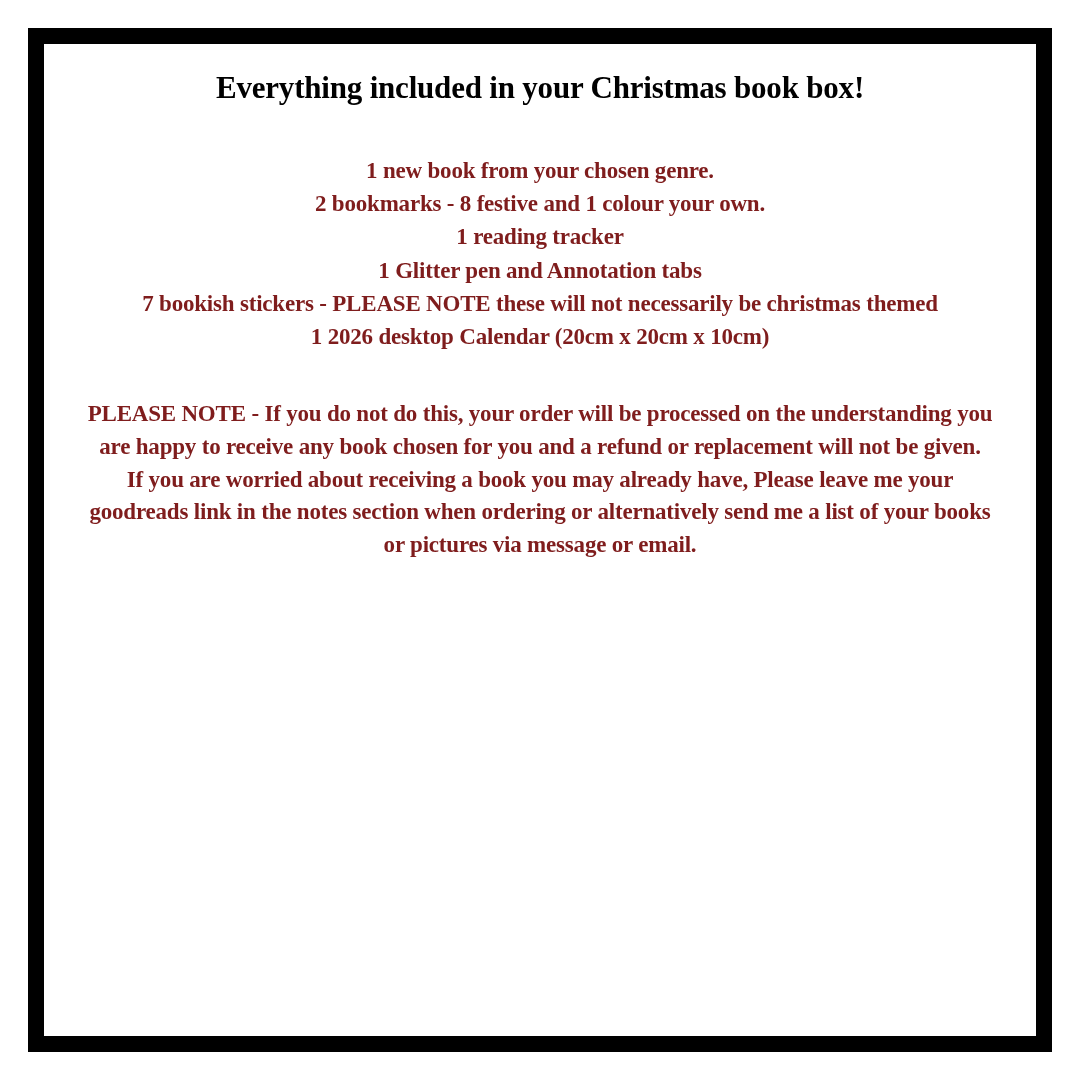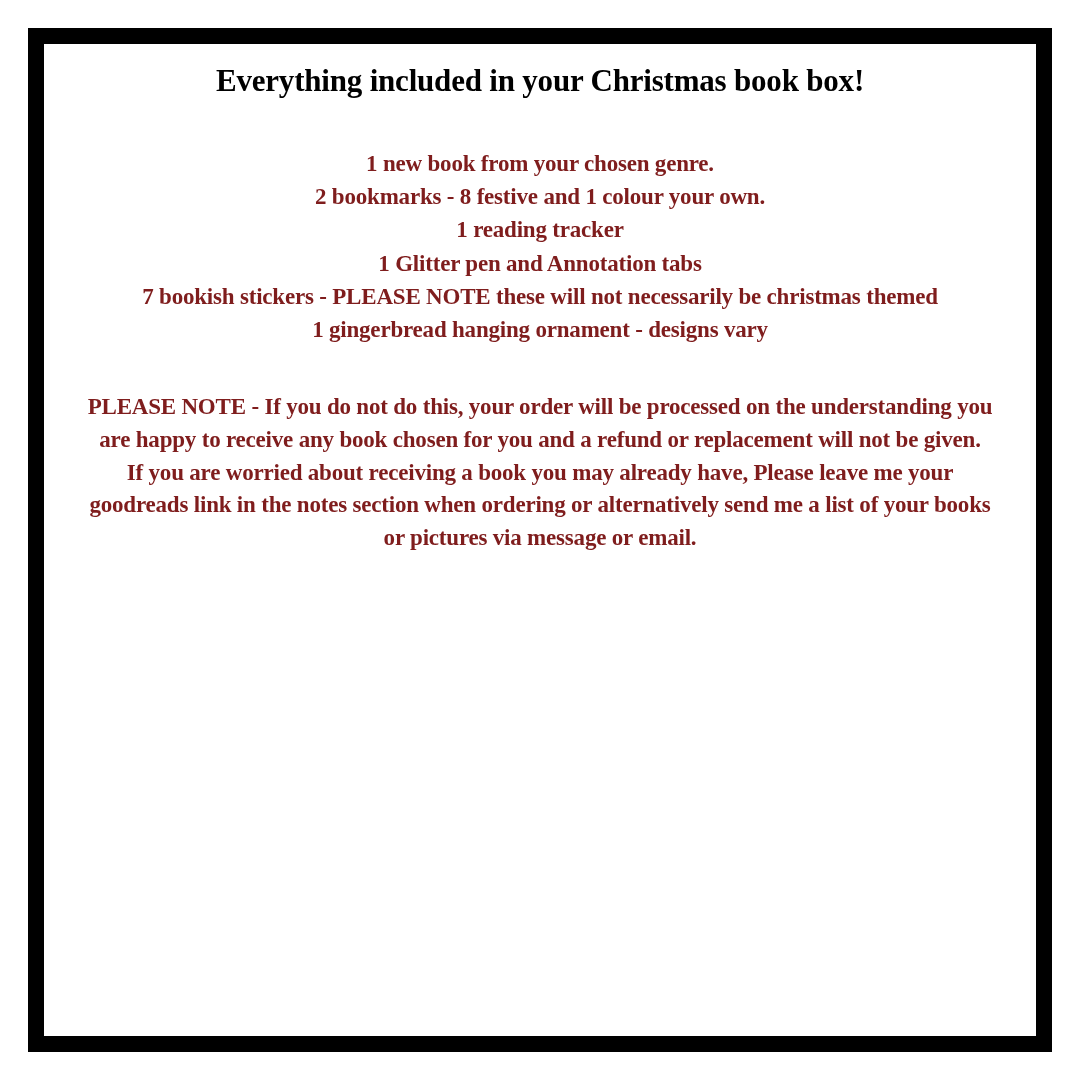--- a/index.html
+++ b/index.html
@@ -19,21 +19,21 @@
     height: 1080px;
     background: #ffffff;
     padding: 28px;
   }
   .frame {
     box-sizing: border-box;
     width: 100%;
     height: 100%;
     border: 16px solid #000000;
     background: #ffffff;
-    padding: 18px 34px 10px 34px;
+    padding: 25px 34px 10px 34px;
     display: flex;
     flex-direction: column;
     align-items: center;
   }
   .title {
     font-family: "Liberation Serif", serif;
     font-weight: bold;
     font-size: 31px;
     line-height: 1.25;
     color: #000000;
@@ -76,21 +76,21 @@
     <div class="title">Everything included in your Christmas book box!</div>
 
     <div class="blank-line"></div>
 
     <div class="contents-list">
       <div class="line">1 new book from your chosen genre.</div>
       <div class="line">2 bookmarks - 8 festive and 1 colour your own.</div>
       <div class="line">1 reading tracker</div>
       <div class="line">1 Glitter pen and Annotation tabs</div>
       <div class="line">7 bookish stickers - PLEASE NOTE these will not necessarily be christmas themed</div>
-      <div class="line">1 gingerbread hanging ornament - designs vary</div>
+      <div class="line">1 2026 desktop Calendar (20cm x 20cm x 10cm)</div>
     </div>
 
     <div class="blank-line-small"></div>
 
     <div class="notes-block">
       <div class="line">PLEASE NOTE - If you do not do this, your order will be processed on the understanding you are happy to receive any book chosen for you and a refund or replacement will not be given.</div>
       <div class="line">If you are worried about receiving a book you may already have, Please leave me your goodreads link in the notes section when ordering or alternatively send me a list of your books or pictures via message or email.</div>
     </div>
 
   </div>

